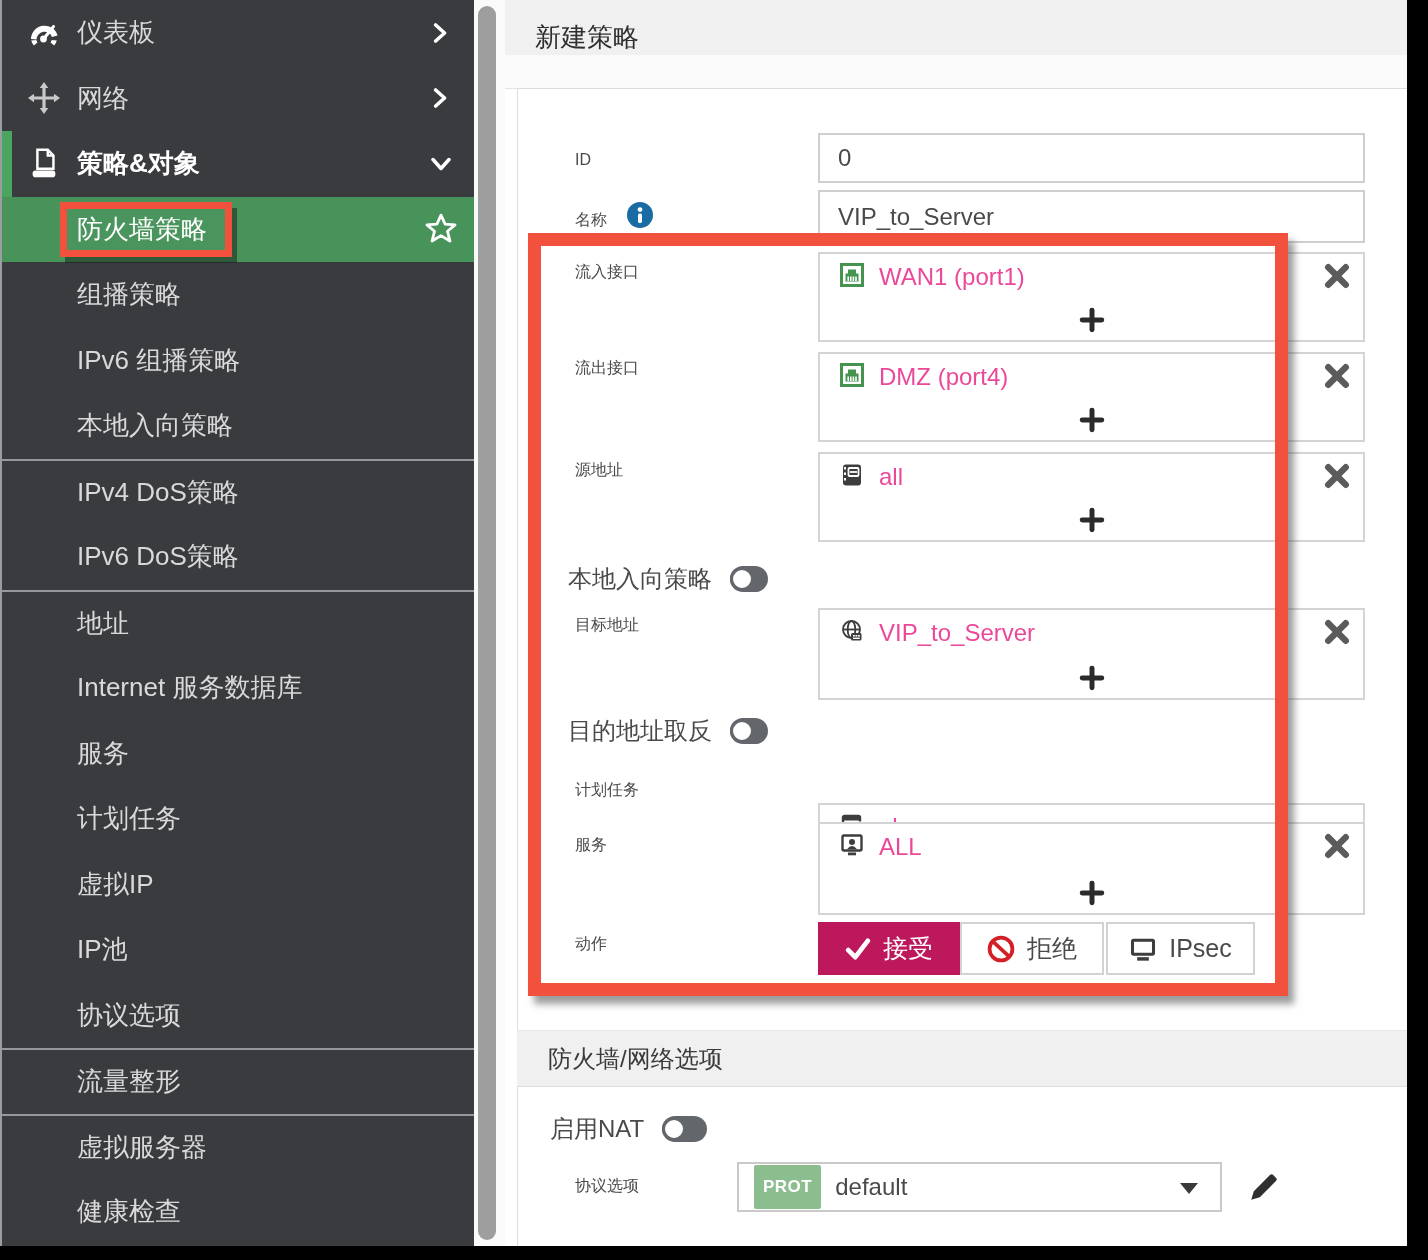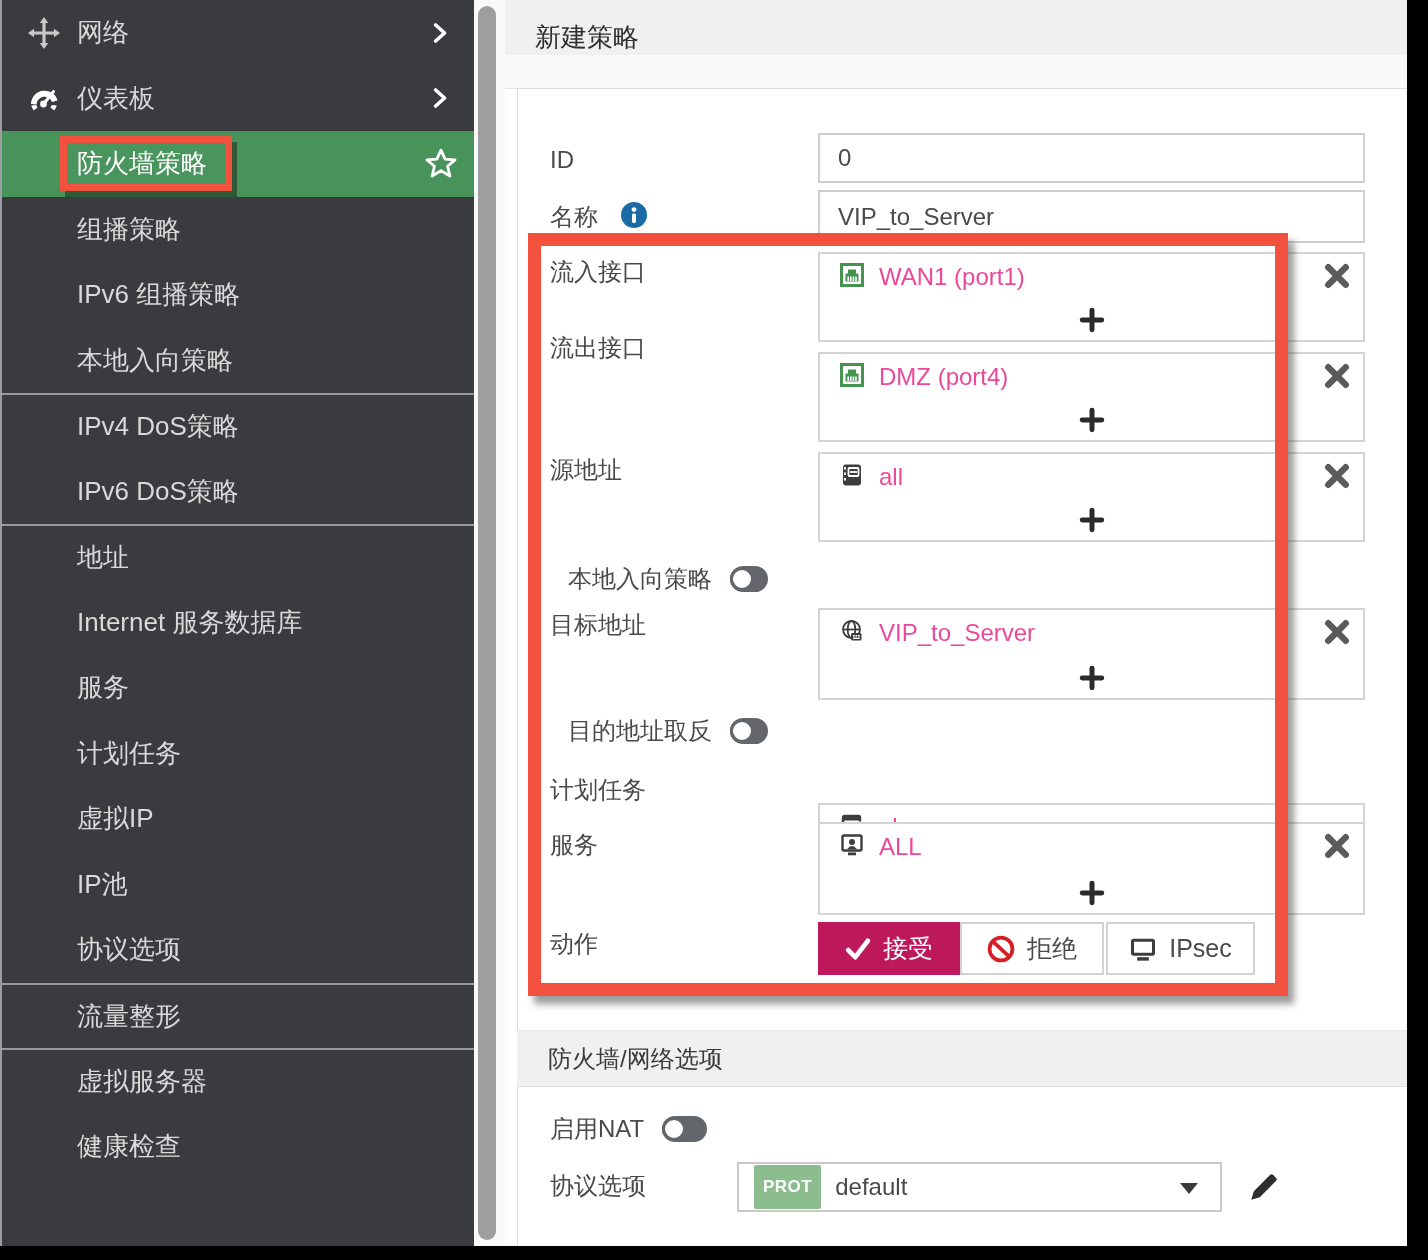--- a/index.html
+++ b/index.html
@@ -24,21 +24,21 @@
   
   .vscroll{position:absolute;left:474px;top:0;width:31px;height:1246px;background:#fafafa;}
   .vthumb{position:absolute;left:4px;top:6px;width:18px;height:1234px;background:#9e9e9e;border-radius:10px;}
   
   .main{position:absolute;left:505px;top:0;width:902px;height:1246px;background:#fff;}
   .main-header{position:absolute;left:0;top:0;right:0;height:55px;background:#f0f0f0;
                display:flex;align-items:flex-end;padding-left:30px;font-size:26px;color:#2f2f2f;box-sizing:border-box;}
   .sub-band{position:absolute;left:0;top:55px;right:0;height:33px;background:#fafafa;border-bottom:1px solid #e3e3e3;}
   .panel{position:absolute;left:12px;top:88px;right:0;bottom:0;background:#fff;
          border-left:1px solid #ddd;border-top:1px solid #ddd;}
-  .flabel{position:absolute;font-size:24px;color:#4a4a4a;white-space:nowrap;line-height:28px;}
+  .flabel{position:absolute;font-size:16px;color:#4a4a4a;white-space:nowrap;line-height:28px;margin-left:25px;}
   .box{position:absolute;left:313px;width:547px;background:#fff;border:2px solid #d4d4d4;box-sizing:border-box;}
   .ibox{border-color:#cfcfcf;display:flex;align-items:center;padding-left:18px;font-size:24px;color:#4a4a4a;}
   .entry{position:absolute;left:20px;top:9px;display:flex;align-items:flex-start;gap:15px;
          font-size:24px;color:#ec4899;white-space:nowrap;}
   .entry .eicon{width:24px;height:24px;display:flex;}
   .xbtn{position:absolute;right:12px;top:8px;width:28px;height:28px;cursor:pointer;}
   .plusbtn{position:absolute;left:50%;transform:translateX(-50%);bottom:7px;width:26px;height:26px;cursor:pointer;}
   .caret{position:absolute;right:20px;top:50%;transform:translateY(-50%);width:18px;height:12px;}
   .toggle{position:relative;width:45px;height:26px;background:#63666a;border-radius:13px;display:inline-block;cursor:pointer;}
   .toggle::before{content:"";position:absolute;left:0;top:1px;width:18px;height:18px;background:#fff;
@@ -68,54 +68,69 @@
 </style>
 </head>
 <body>
 
 <div class="app">
 
   <div class="sidebar">
     <div>
         <div class="side-row top">
           <span class="nav-icon">
-            <svg viewBox="0 0 36 36" width="34" height="34">
-              <g stroke="#c9c9c9" stroke-width="3.4" stroke-linecap="round">
-                <line x1="18" y1="7" x2="18" y2="29"></line>
-                <line x1="7" y1="18" x2="29" y2="18"></line>
-              </g>
-              <g fill="#c9c9c9">
-                <polygon points="18,1 13.5,7.5 22.5,7.5"></polygon>
-                <polygon points="18,35 13.5,28.5 22.5,28.5"></polygon>
-                <polygon points="1,18 7.5,13.5 7.5,22.5"></polygon>
-                <polygon points="35,18 28.5,13.5 28.5,22.5"></polygon>
-              </g>
-            </svg>
-          </span>
-          <span class="side-label">网络</span>
-          <span class="chev">
-            <svg viewBox="0 0 18 22" width="16" height="20">
-              <polyline points="3,2 13,11 3,20" fill="none" stroke="#fff" stroke-width="4" stroke-linecap="round" stroke-linejoin="round"></polyline>
-            </svg>
-          </span>
-        </div>
-        <div class="side-row top">
-          <span class="nav-icon">
             <svg viewBox="0 0 34 34" width="34" height="34">
               <path d="M4 23 A13.5 13.5 0 0 1 30.5 19.5 L25 21 A8 8 0 0 0 9.5 23.5 Z" fill="#fff"></path>
               <path d="M17 22.5 L26.5 10.5" stroke="#fff" stroke-width="3" stroke-linecap="round"></path>
               <circle cx="16.5" cy="23" r="3.4" fill="#fff"></circle>
               <path d="M4.2 24.5 A13.5 13.5 0 0 0 6.8 29.5 L10.5 26.5 A8 8 0 0 1 9.3 24 Z" fill="#fff"></path>
               <path d="M29.8 24.5 A13.5 13.5 0 0 1 27.2 29.5 L23.5 26.5 A8 8 0 0 0 24.7 24 Z" fill="#fff"></path>
             </svg>
           </span>
           <span class="side-label">仪表板</span>
           <span class="chev">
             <svg viewBox="0 0 18 22" width="16" height="20">
               <polyline points="3,2 13,11 3,20" fill="none" stroke="#fff" stroke-width="4" stroke-linecap="round" stroke-linejoin="round"></polyline>
+            </svg>
+          </span>
+        </div>
+        <div class="side-row top">
+          <span class="nav-icon">
+            <svg viewBox="0 0 36 36" width="34" height="34">
+              <g stroke="#c9c9c9" stroke-width="3.4" stroke-linecap="round">
+                <line x1="18" y1="7" x2="18" y2="29"></line>
+                <line x1="7" y1="18" x2="29" y2="18"></line>
+              </g>
+              <g fill="#c9c9c9">
+                <polygon points="18,1 13.5,7.5 22.5,7.5"></polygon>
+                <polygon points="18,35 13.5,28.5 22.5,28.5"></polygon>
+                <polygon points="1,18 7.5,13.5 7.5,22.5"></polygon>
+                <polygon points="35,18 28.5,13.5 28.5,22.5"></polygon>
+              </g>
+            </svg>
+          </span>
+          <span class="side-label">网络</span>
+          <span class="chev">
+            <svg viewBox="0 0 18 22" width="16" height="20">
+              <polyline points="3,2 13,11 3,20" fill="none" stroke="#fff" stroke-width="4" stroke-linecap="round" stroke-linejoin="round"></polyline>
+            </svg>
+          </span>
+        </div>
+        <div class="side-row top expanded">
+          <span class="nav-icon">
+            <svg viewBox="0 0 36 36" width="34" height="34">
+              <path d="M11 3 h11 l6 6 v14 h-17 z" fill="none" stroke="#fff" stroke-width="2.6"></path>
+              <path d="M22 3 v6 h6" fill="none" stroke="#fff" stroke-width="2.6"></path>
+              <rect x="6" y="25" width="24" height="7" rx="3" fill="#fff"></rect>
+            </svg>
+          </span>
+          <span class="side-label">策略&amp;对象</span>
+          <span class="chev">
+            <svg viewBox="0 0 22 18" width="20" height="16">
+              <polyline points="2,4 11,14 20,4" fill="none" stroke="#fff" stroke-width="4" stroke-linecap="round" stroke-linejoin="round"></polyline>
             </svg>
           </span>
         </div>
         <div class="side-row active">
           <span class="side-label hl-box">防火墙策略</span>
           <span class="star"><svg viewBox="0 0 24 24" width="34" height="34">
               <polygon points="12,2.2 14.9,8.6 21.9,9.1 16.6,13.6 18.3,20.5 12,16.7 5.7,20.5 7.4,13.6 2.1,9.1 9.1,8.6" fill="none" stroke="#fff" stroke-width="2" stroke-linejoin="round"></polygon>
             </svg></span>
         </div>
         <div class="side-row">
@@ -224,21 +239,21 @@
       <span class="plusbtn">
         <svg viewBox="0 0 24 24">
             <g stroke="#2b2b2b" stroke-width="4.6" stroke-linecap="round">
               <line x1="12" y1="3" x2="12" y2="21"></line>
               <line x1="3" y1="12" x2="21" y2="12"></line>
             </g>
           </svg>
       </span>
     </div>
 
-    <div class="flabel" style="left:45px;top:334px">流出接口</div>
+    <div class="flabel" style="left:45px;top:354px">流出接口</div>
     <div class="box" style="top:352px;height:90px">
       <div class="entry">
         <span class="eicon">
           <svg viewBox="0 0 24 24">
               <rect x="1.5" y="1.5" width="21" height="21" fill="#fff" stroke="#44934f" stroke-width="3"></rect>
               <path d="M5.5 18.5 v-8 h2.5 v-4 h8 v4 h2.5 v8 z" fill="#44934f"></path>
               <g stroke="#fff" stroke-width="1.6">
                 <line x1="8.2" y1="13.5" x2="8.2" y2="18"></line>
                 <line x1="10.8" y1="13.5" x2="10.8" y2="18"></line>
                 <line x1="13.4" y1="13.5" x2="13.4" y2="18"></line>

